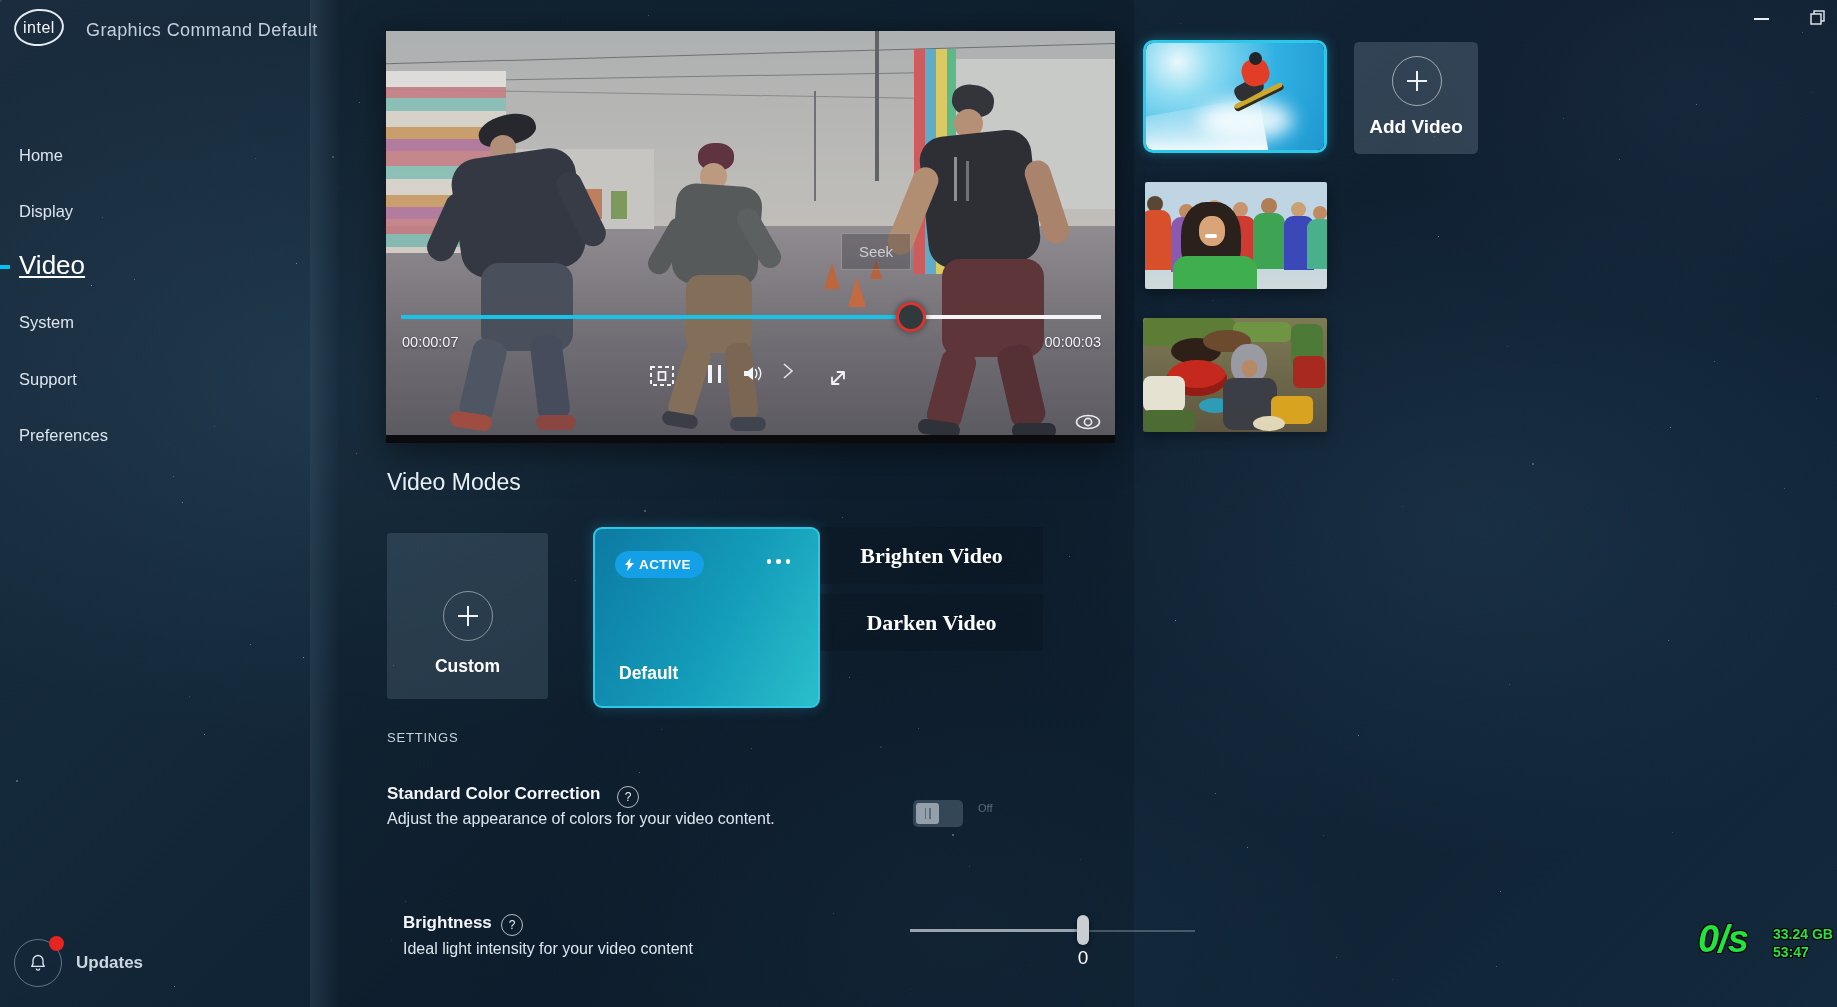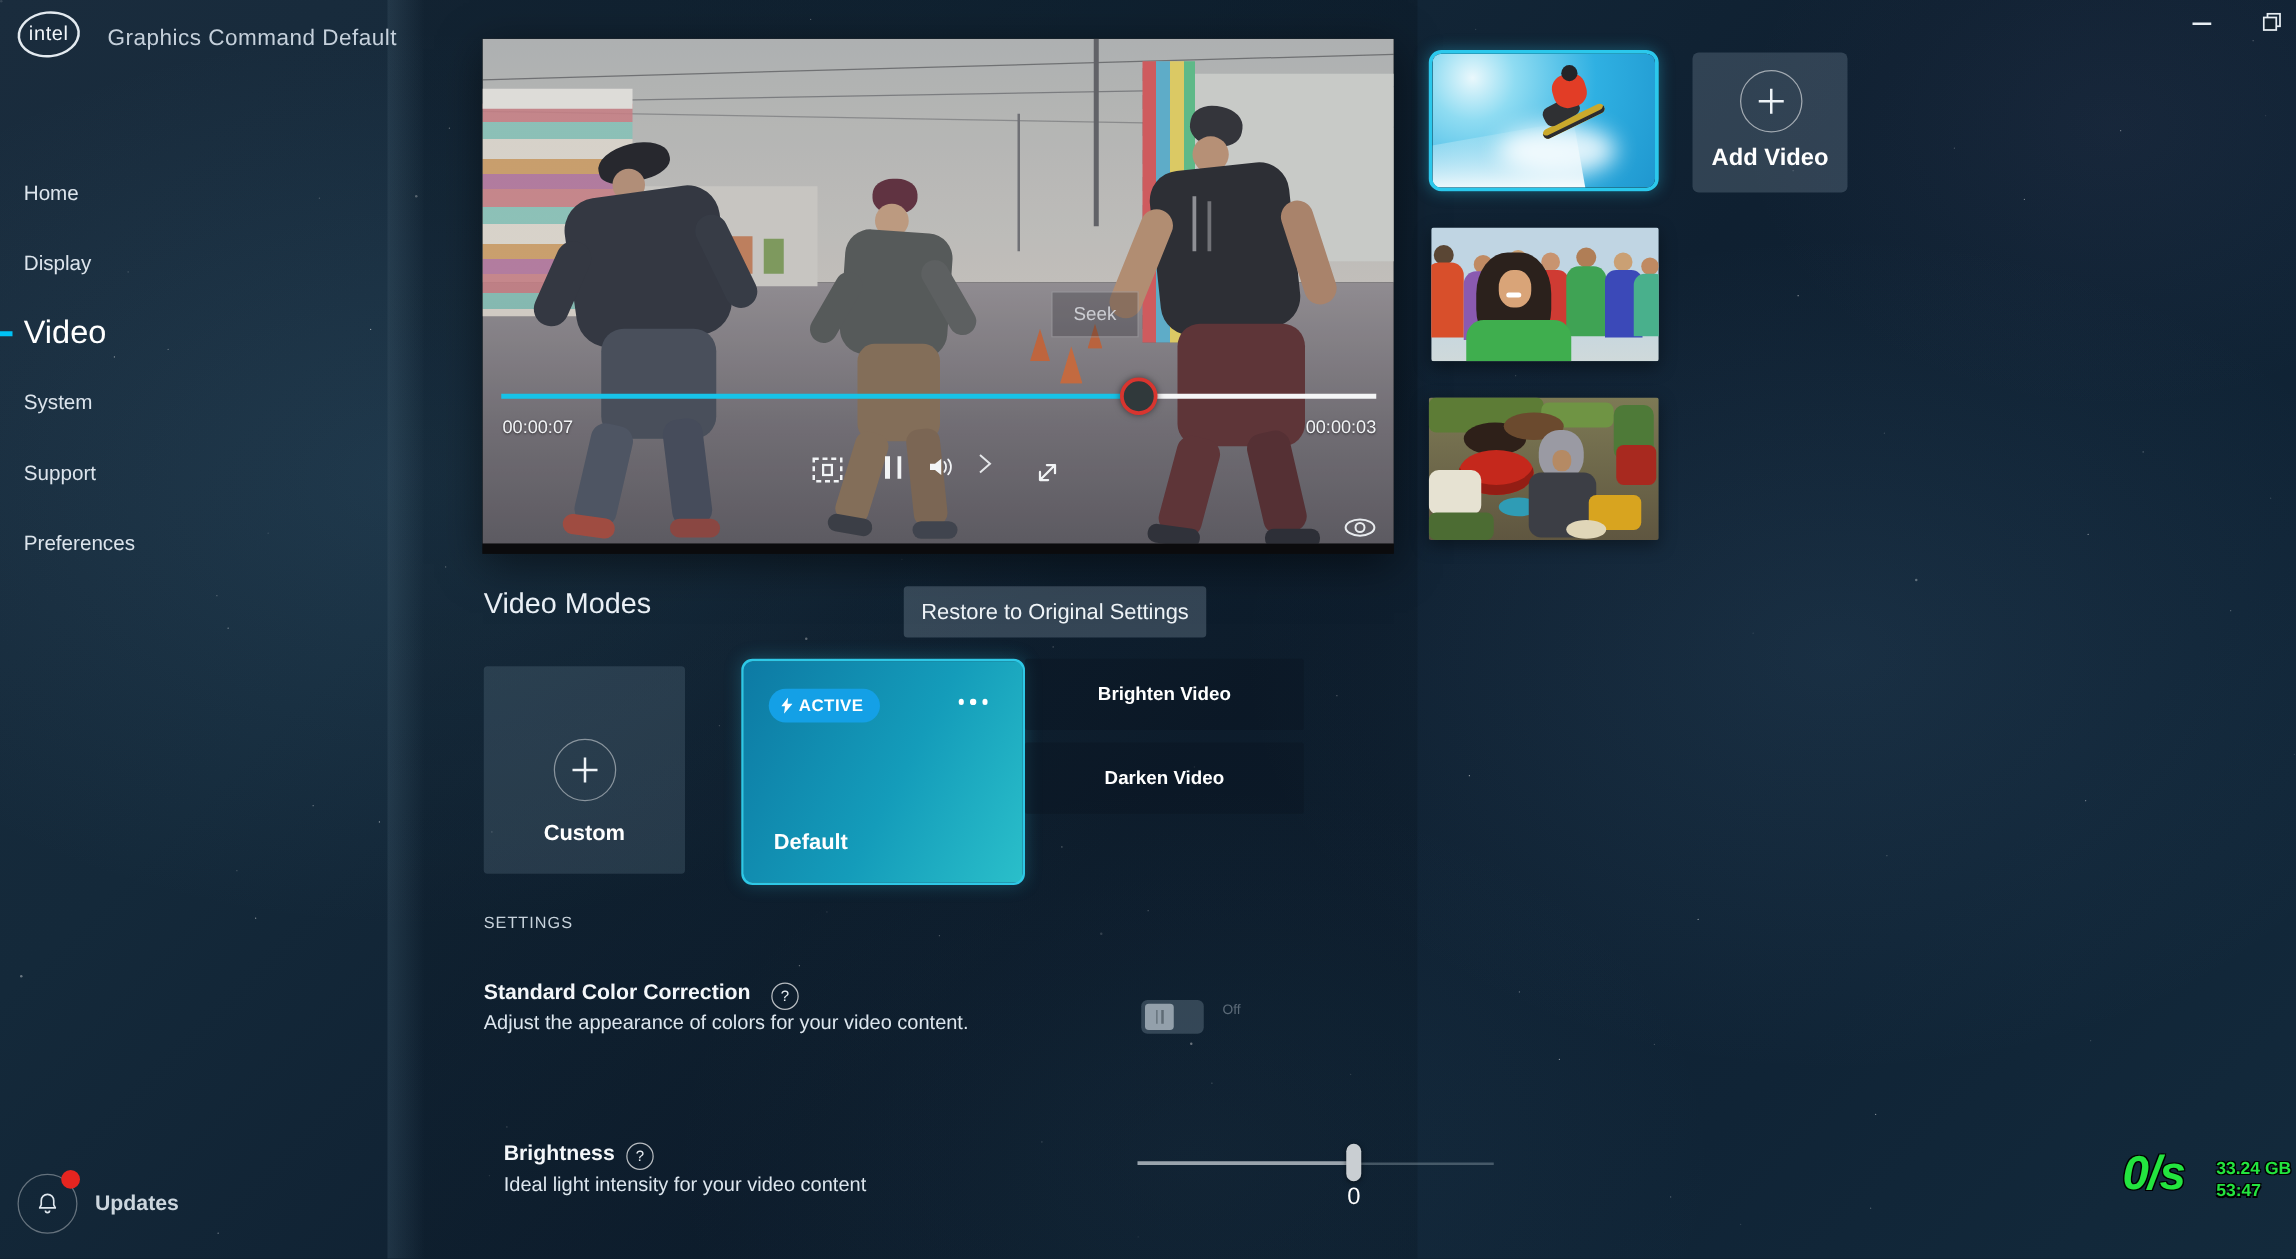--- a/index.html
+++ b/index.html
@@ -20,21 +20,21 @@
      background:linear-gradient(90deg,rgba(150,200,230,0.13),rgba(150,200,230,0));}
   
   .logo-oval{left:14px;top:9px;width:46px;height:33px;border:2px solid #e3eaf0;border-radius:50%;
      transform:rotate(-6deg);display:flex;align-items:center;justify-content:center;}
   .logo-oval span{font-size:16px;font-weight:500;color:#f2f6fa;transform:rotate(6deg);letter-spacing:0.5px;}
   .app-title{left:86px;top:20px;font-size:18px;font-weight:300;color:#c5d0db;letter-spacing:0.4px;}
   .winbtn{width:34px;height:26px;display:flex;align-items:center;justify-content:center;cursor:default;}
   .min-dash{width:15px;height:2px;background:#e8eef3;}
   
   .nav-item{left:19px;font-size:16.5px;font-weight:300;color:#dce4ec;cursor:default;}
-  .nav-item.active{font-size:26px;font-weight:400;color:#ffffff;}
+  .nav-item.active{font-size:26px;font-weight:400;color:#ffffff;text-decoration:underline;}
   .accent-dash{left:0;top:265px;width:10px;height:4px;background:#00c2f5;}
   .updates-circle{left:14px;top:939px;width:46px;height:46px;border:1.5px solid rgba(255,255,255,0.35);
      border-radius:50%;display:flex;align-items:center;justify-content:center;}
   .notif-dot{left:49px;top:936px;width:15px;height:15px;border-radius:50%;background:#e62520;}
   .updates-label{left:76px;top:953px;font-size:17px;font-weight:700;color:#ccd6de;}
   
   .player{left:386px;top:31px;width:729px;height:412px;background:#0f1012;
      box-shadow:0 8px 32px rgba(0,0,0,0.5);}
   .scene{position:absolute;left:0;top:0;width:729px;height:404px;overflow:hidden;filter:saturate(0.92);}
   .scene-wash{position:absolute;inset:0;background:rgba(150,155,175,0.13);}
@@ -78,21 +78,21 @@
      background:#14a0e6;display:flex;align-items:center;gap:5px;
      font-size:13.5px;font-weight:700;color:#fff;letter-spacing:0.4px;}
   .dots{position:absolute;right:28px;top:30px;display:flex;gap:5px;}
   .dots b{width:4.5px;height:4.5px;border-radius:50%;background:#fff;display:block;}
   .card-label{position:absolute;left:0;bottom:22px;width:100%;font-size:17.5px;font-weight:700;color:#fff;}
   .card-default .card-label{text-align:left;padding-left:24px;}
   .card-custom .card-label{text-align:center;}
   .custom-circle{position:absolute;left:50%;top:58px;transform:translateX(-50%);width:48px;height:48px;
      border-radius:50%;border:1.5px solid rgba(255,255,255,0.45);}
   .btn-mode{background:rgba(10,21,32,0.40);border:none;border-radius:2px;color:#fff;
-     font-size:15px;font-weight:700;font-family:Liberation Sans, sans-serif;
+     font-size:22px;font-weight:700;font-family:Liberation Serif, serif;
      display:flex;align-items:center;justify-content:center;}
   
   .settings-heading{left:387px;top:730px;font-size:13px;letter-spacing:0.8px;color:#c8d3dc;font-weight:400;}
   .set-title{font-size:17px;font-weight:700;color:#f4f7fa;}
   .set-desc{font-size:16px;font-weight:300;color:#dde6ee;}
   .help{width:20px;height:20px;border:1.5px solid rgba(255,255,255,0.7);border-radius:50%;
      display:flex;align-items:center;justify-content:center;font-size:12px;color:#e8eef3;}
   .toggle{left:913px;top:800px;width:50px;height:27px;border-radius:5px;background:rgba(140,160,175,0.30);}
   .knob{position:absolute;left:3px;top:3px;width:23px;height:21px;border-radius:3px;background:#93a0ab;
      display:flex;align-items:center;justify-content:center;gap:3px;}
@@ -402,21 +402,20 @@
       <i class="p" style="left:150px;top:38px;width:32px;height:32px;background:#a8291f;border-radius:6px;"></i>
       <i class="p" style="left:88px;top:26px;width:36px;height:40px;background:#9a9aa3;border-radius:45%;"></i>
       <i class="p" style="left:99px;top:42px;width:15px;height:17px;background:#b58a64;border-radius:45%;"></i>
       <i class="p" style="left:80px;top:60px;width:54px;height:52px;background:#3c3e45;border-radius:10px;"></i>
       <i class="p" style="left:128px;top:78px;width:42px;height:28px;background:#d8a41f;border-radius:6px;"></i>
       <i class="p" style="left:110px;top:98px;width:32px;height:15px;background:#e0d6b8;border-radius:50%;"></i>
     </div>
   </div>
 
   <div class="p modes-heading">Video Modes</div>
-  <button class="p btn-restore">Restore to Original Settings</button>
 
   <div class="p card-custom">
     <span class="custom-circle">
       <i class="plus-h"></i>
         <i class="plus-v"></i>
     </span>
     <span class="card-label">Custom</span>
   </div>
 
   <div class="p card-default">

